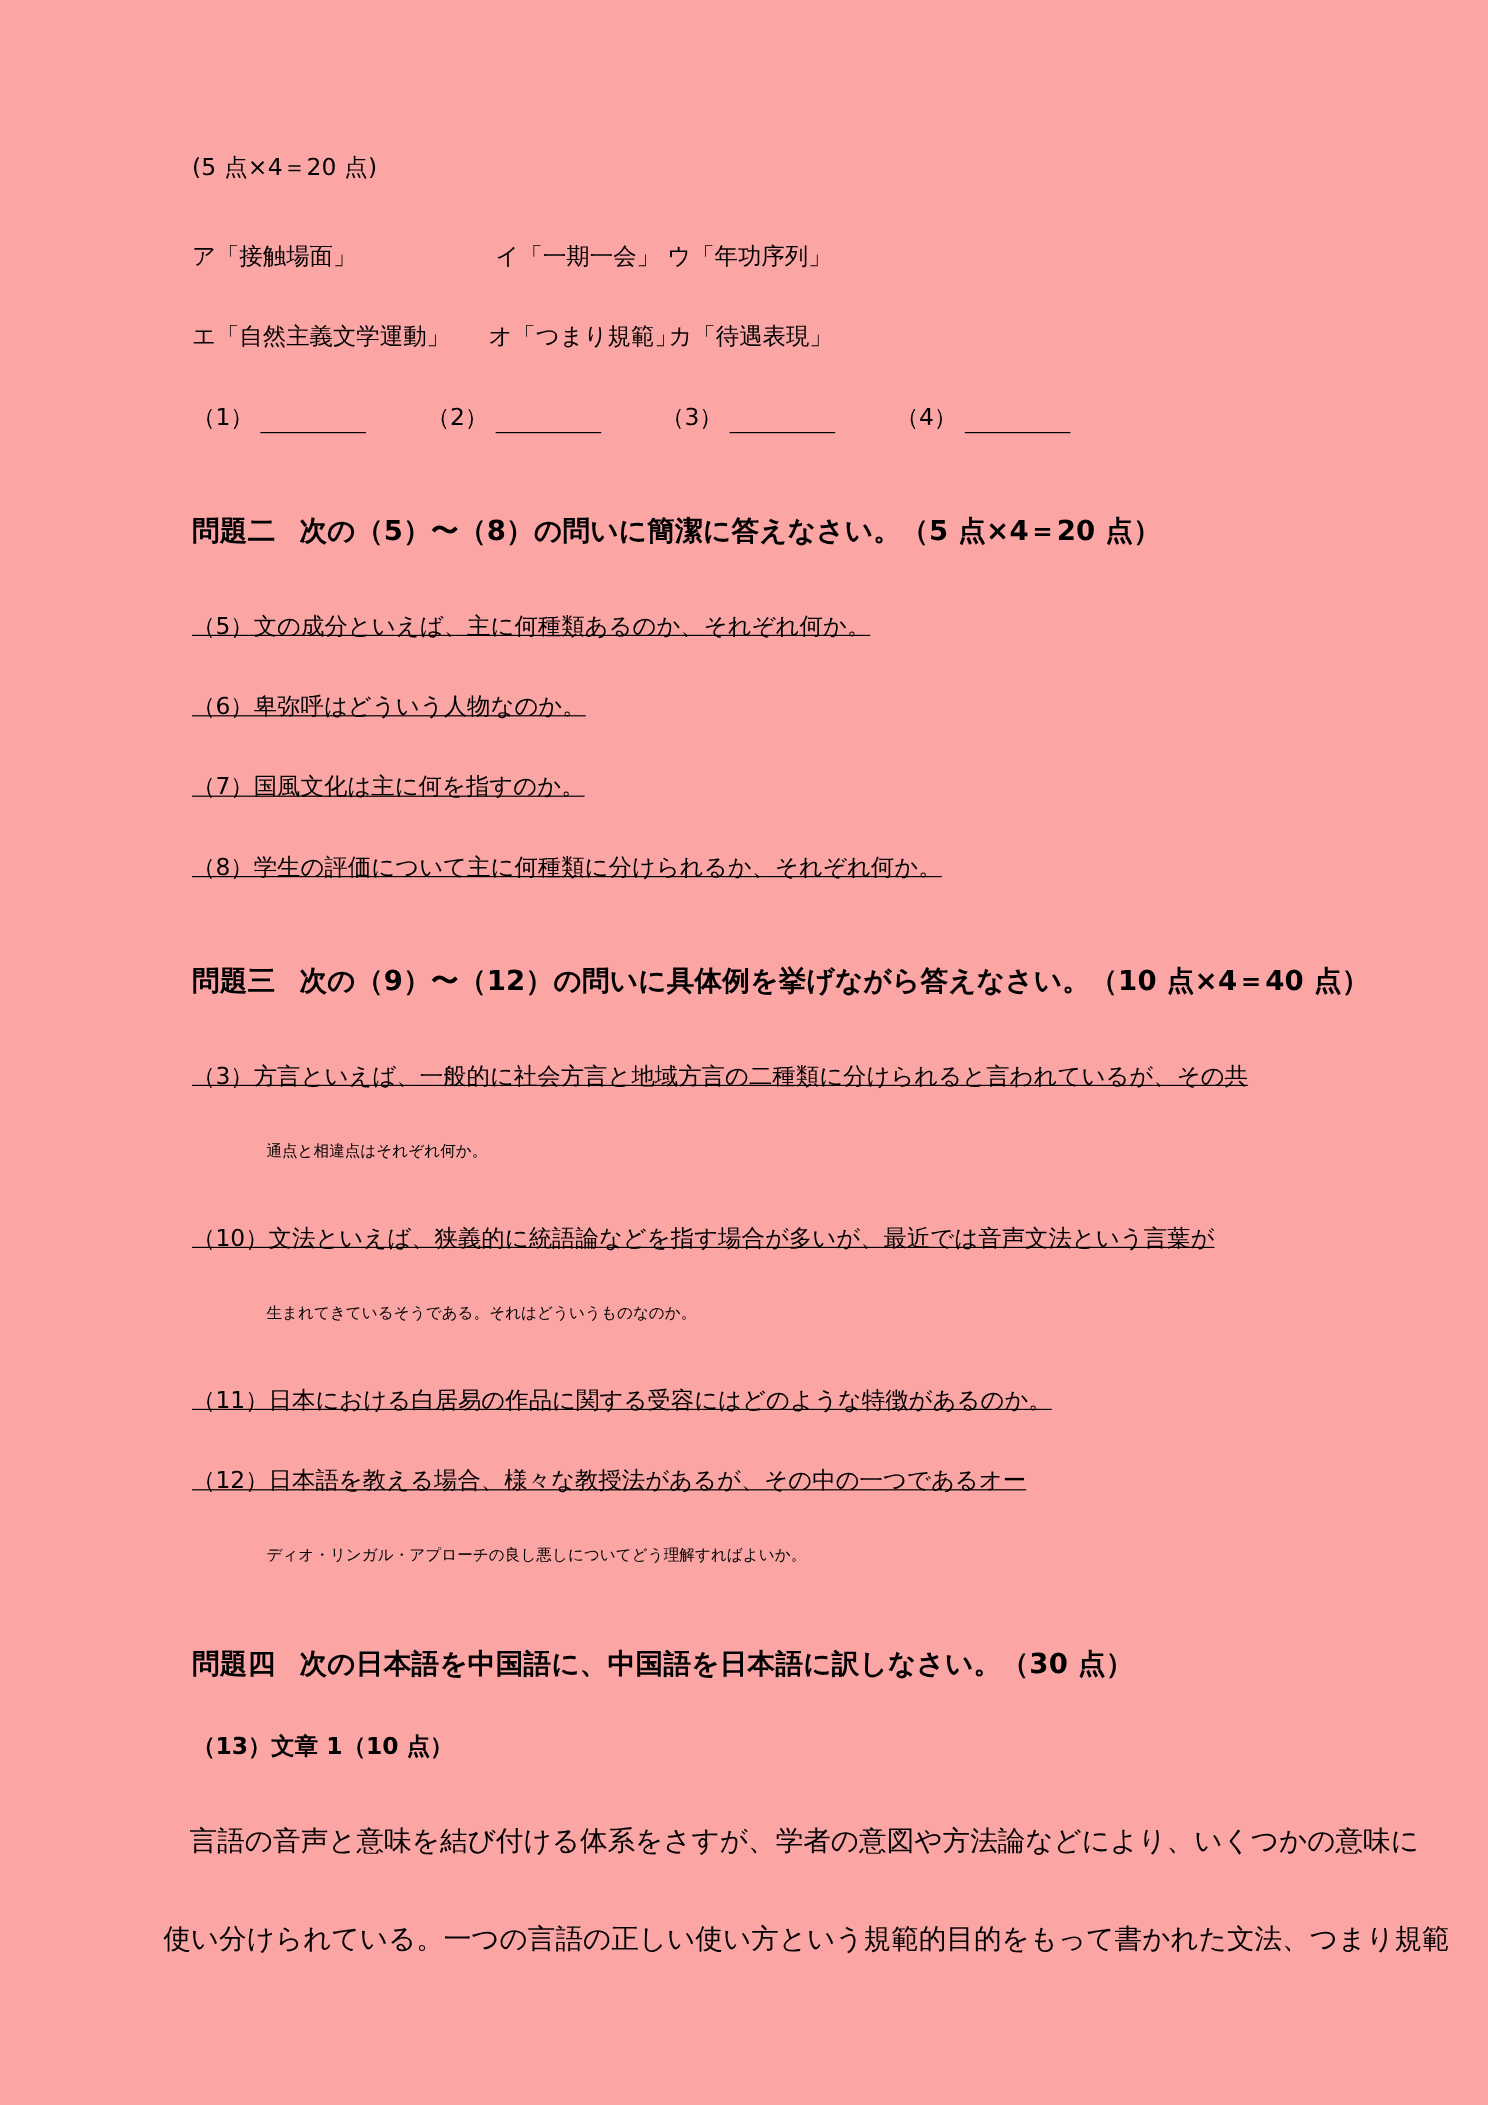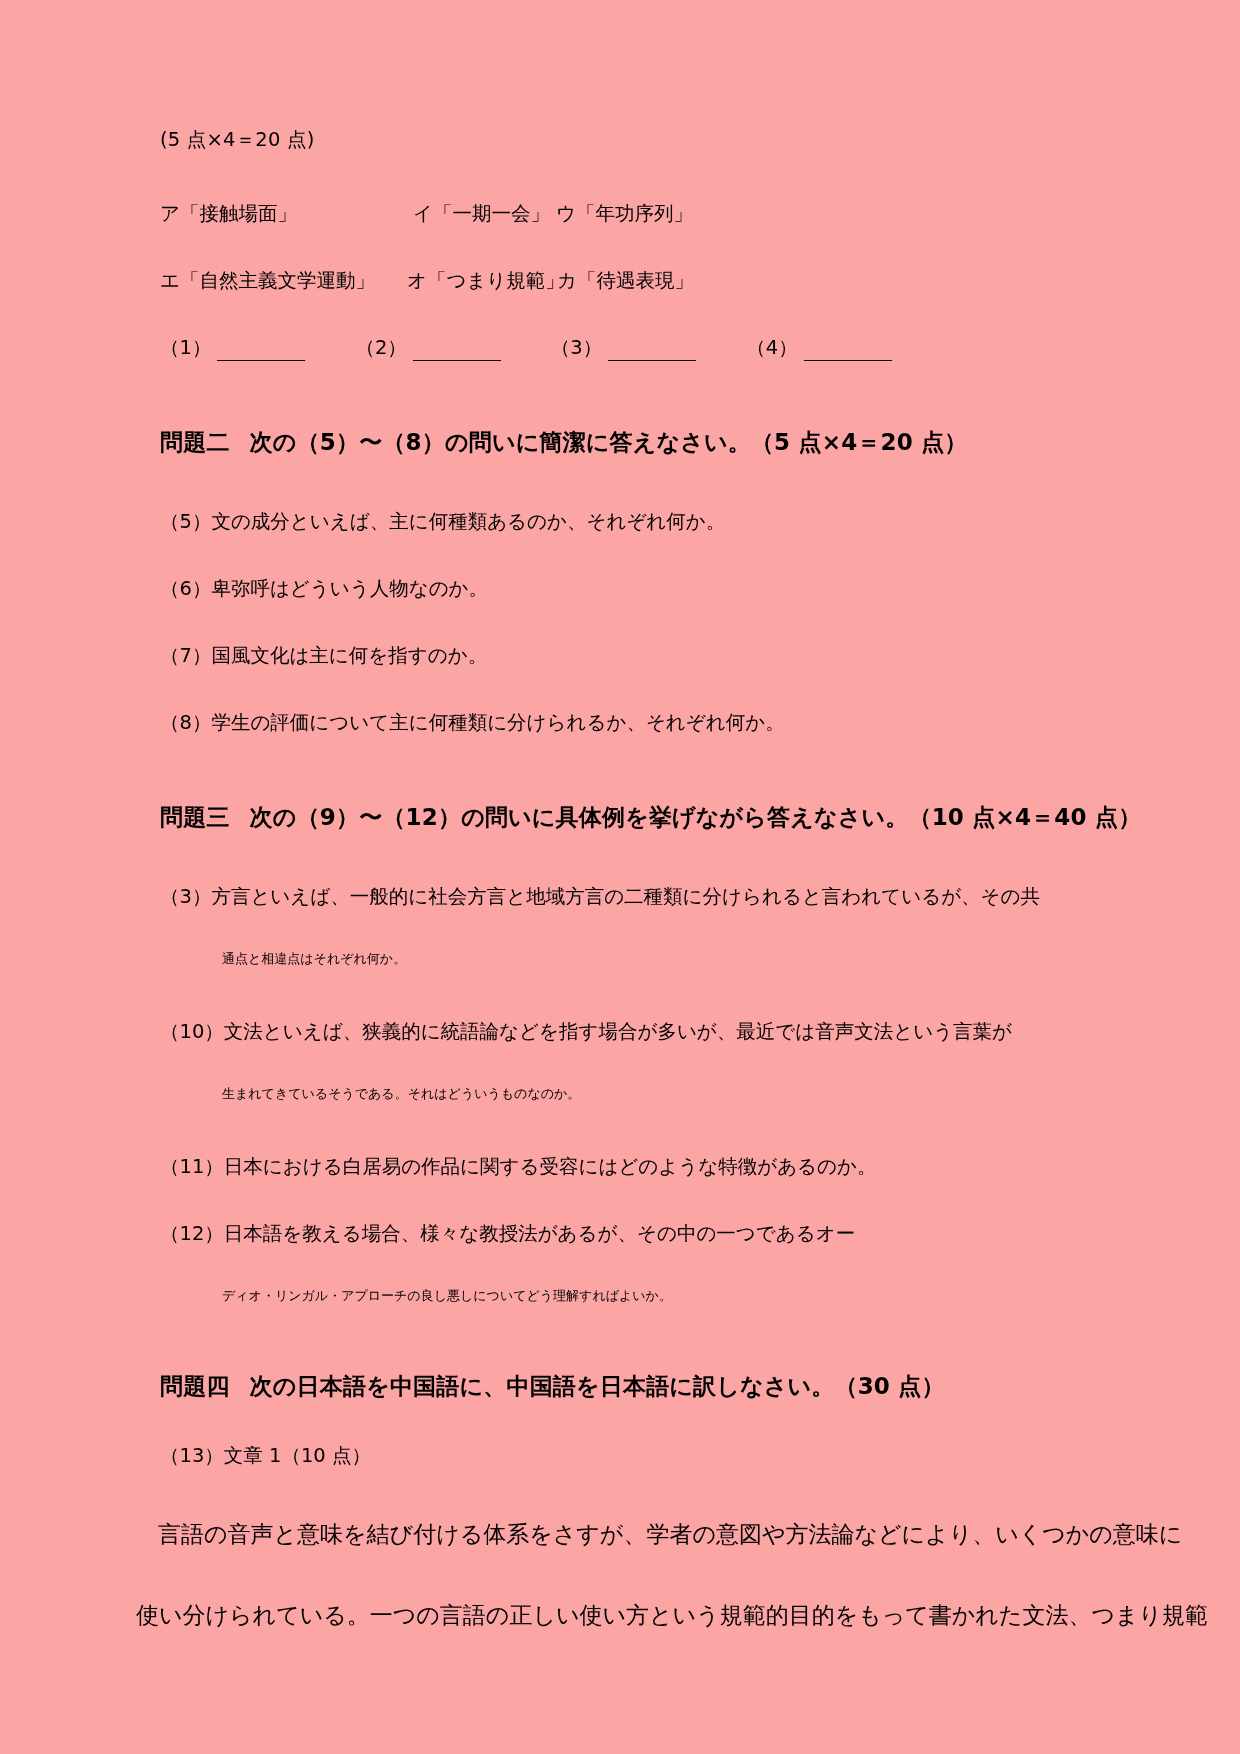--- a/index.html
+++ b/index.html
@@ -74,35 +74,36 @@
     width: 88px;
     border-bottom: 1.5px solid #000;
     height: 15px;
     margin-left: 6px;
   }
 
   
   .q {
     font-size: 19.5px;
     white-space: nowrap;
+    text-decoration: underline;
   }
   .q-cont {
     font-size: 13px;
     white-space: nowrap;
     padding-left: 62px;
   }
   .para {
     font-size: 23px;
     white-space: nowrap;
   }
   .para.first { padding-left: 22px; margin-left: -24px; }
   .para.second { margin-left: -24px; }
   .small-head {
     font-size: 19.5px;
-    font-weight: normal;
+    font-weight: bold;
     white-space: nowrap;
   }
 </style>
 </head>
 <body>
 
 <div class="page">
   <div class="content">
 
     <div class="line">(5 点×4＝20 点)</div>

